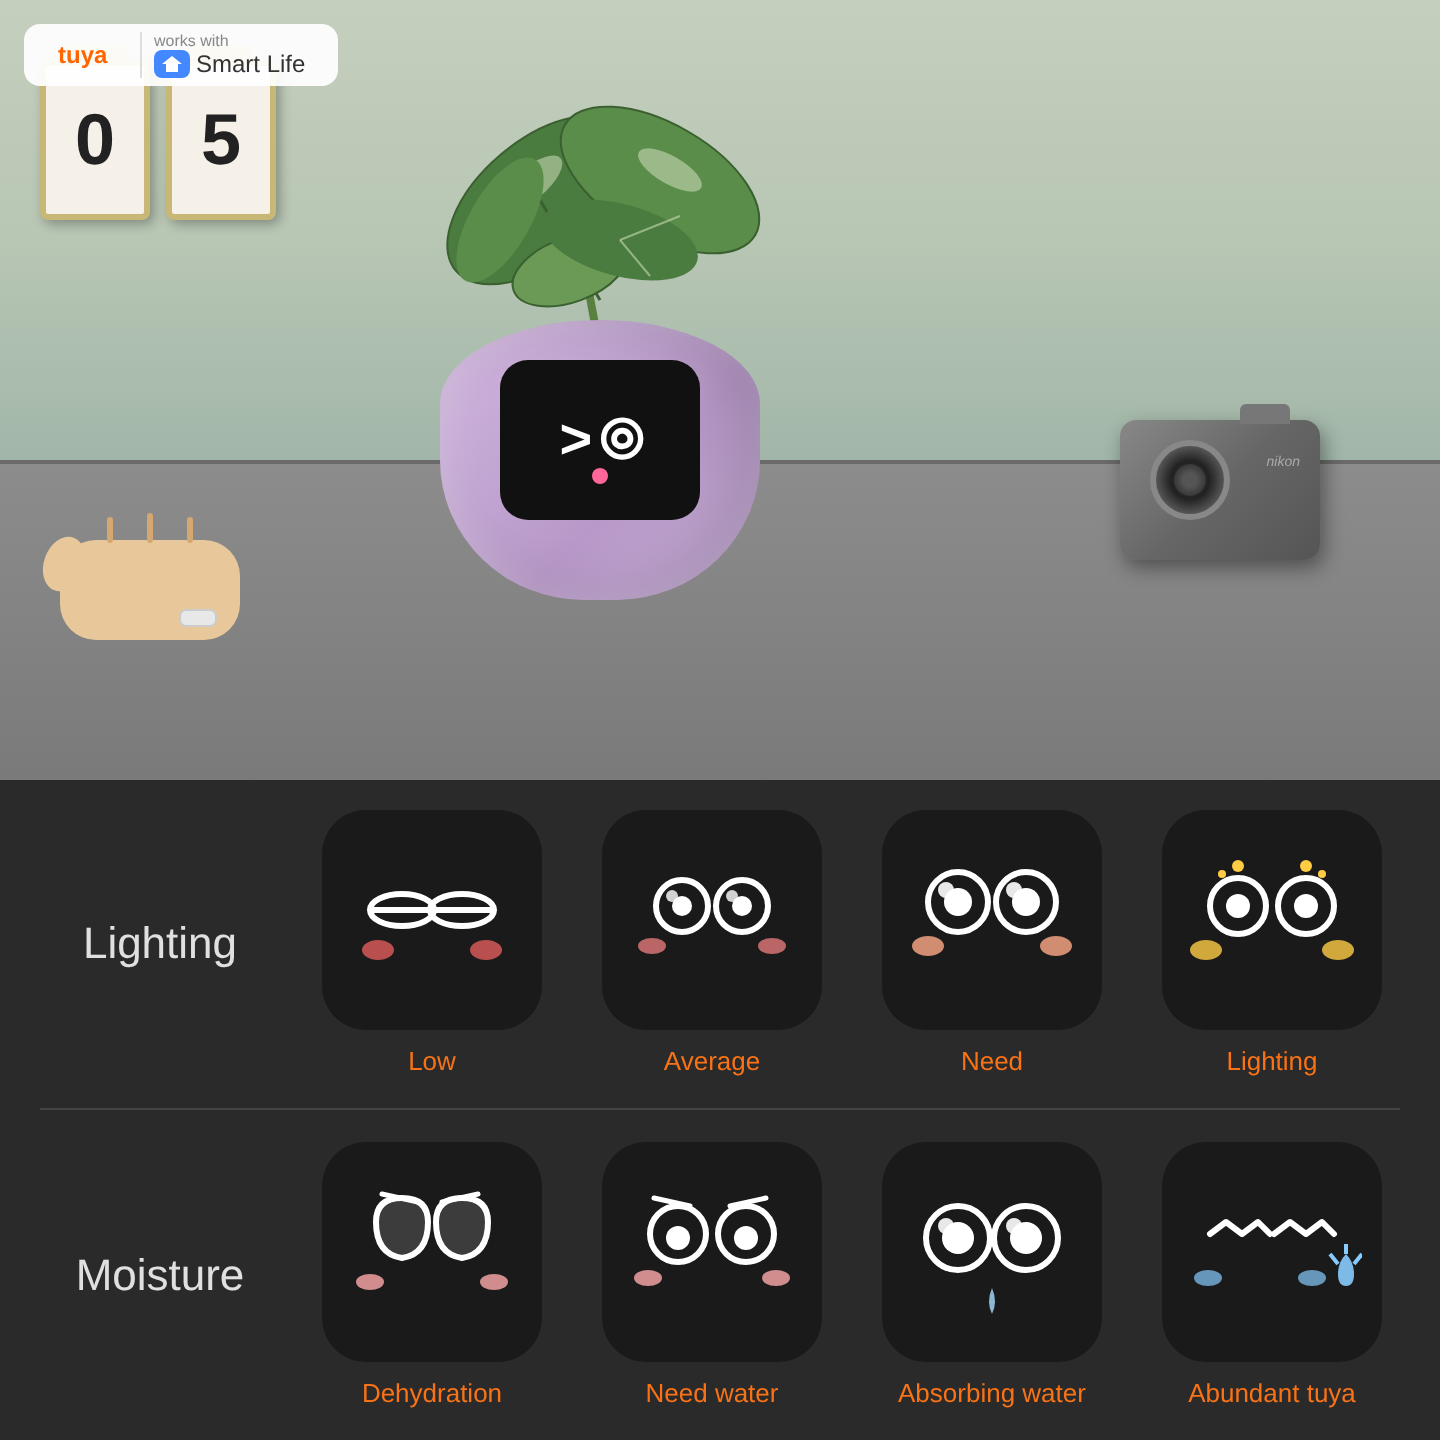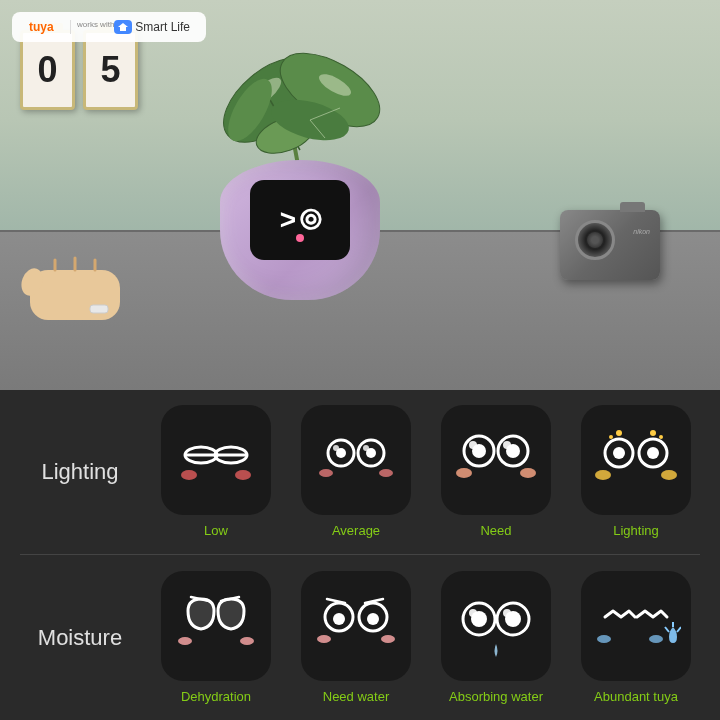--- a/index.html
+++ b/index.html
@@ -211,20 +211,21 @@
       left: 12px;
       display: flex;
       align-items: center;
       gap: 2px;
       background: rgba(255,255,255,0.92);
       border-radius: 8px;
       padding: 4px 16px;
     }
     .smart-life-badge {
       display: flex;
+      flex-direction: column;
       align-items: flex-start;
       border-left: 1px solid #ddd;
       padding-left: 6px;
     }
     .works-with {
       font-size: 8px;
       color: #888;
     }
     .smart-life-text {
       font-size: 12px;
@@ -280,21 +281,21 @@
       border-radius: 22px;
       display: flex;
       align-items: center;
       justify-content: center;
       position: relative;
       overflow: hidden;
     }
 
     .face-label {
       font-size: 13px;
-      color: #84cc16;
+      color: #f97316;
       text-align: center;
     }
 
     
     .row-divider {
       grid-column: 1 / -1;
       height: 1px;
       background: #444;
       margin: 4px 0;
     }

